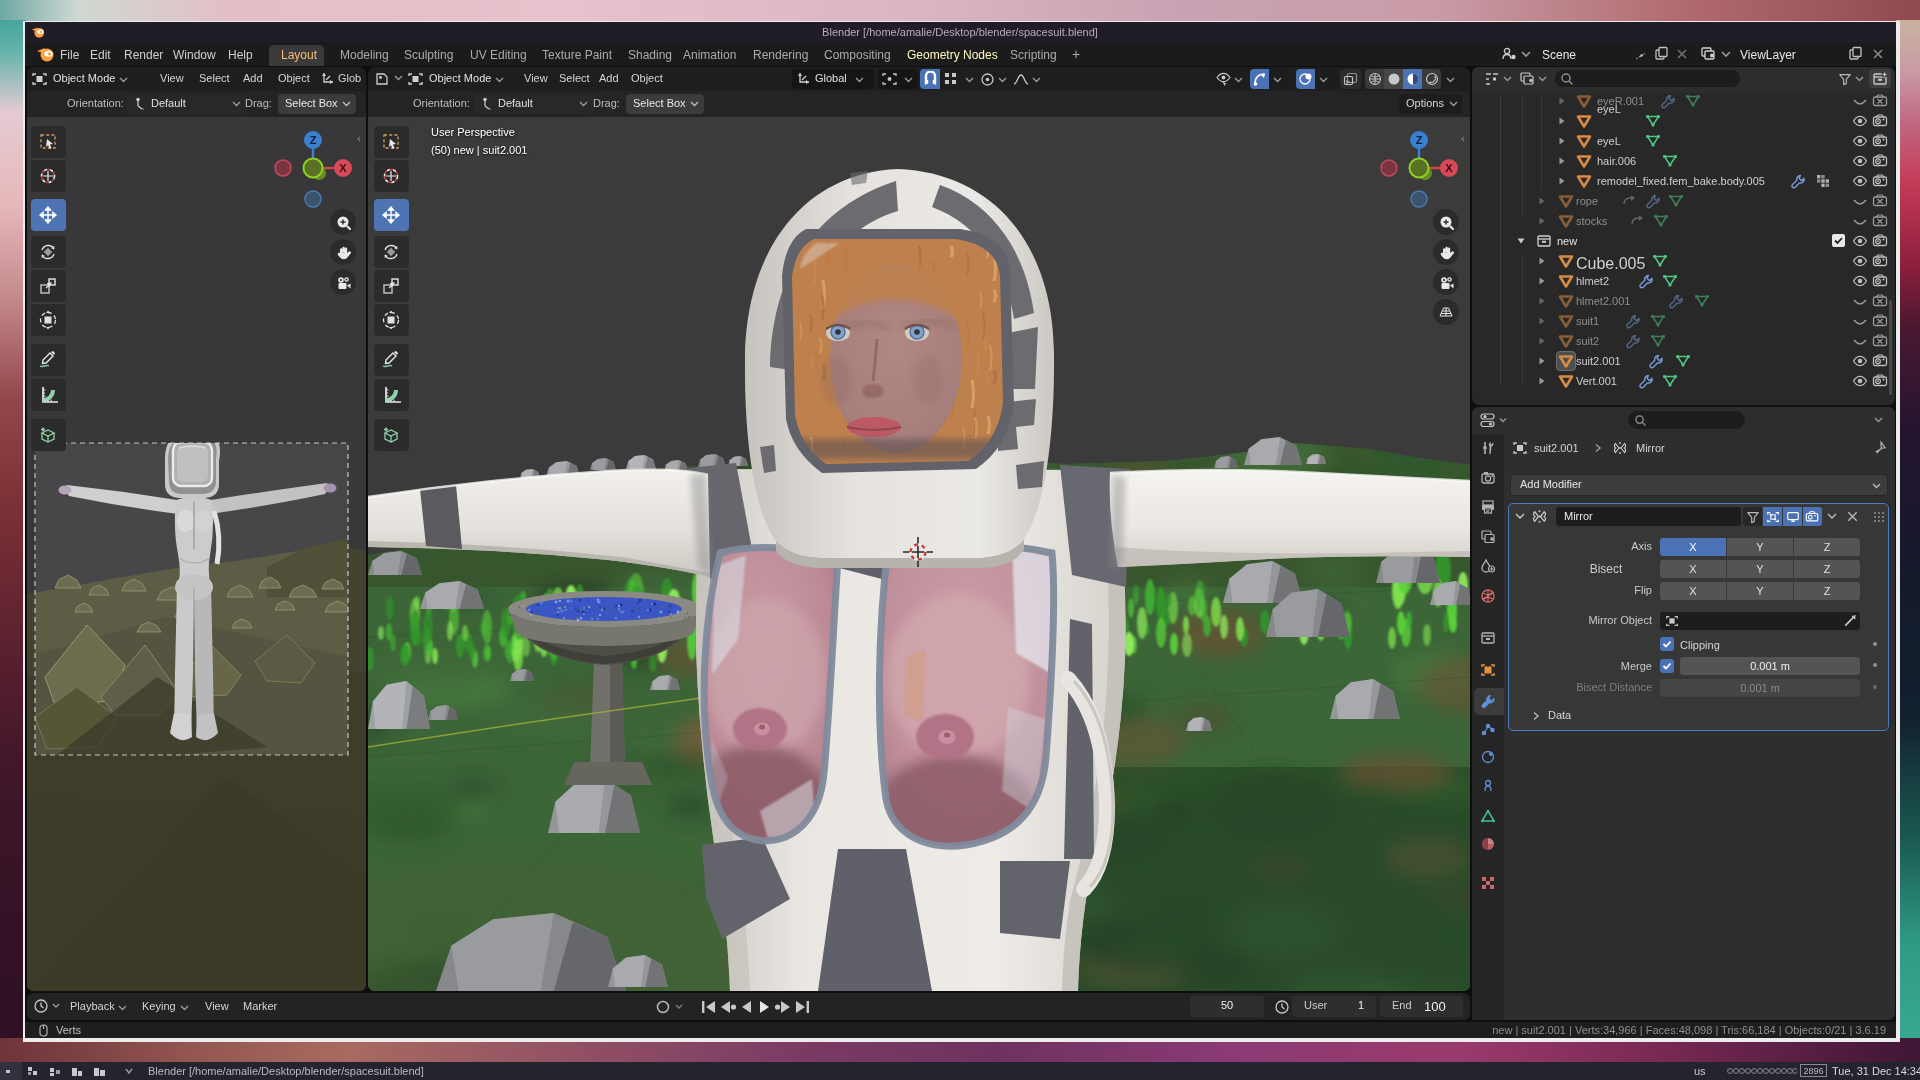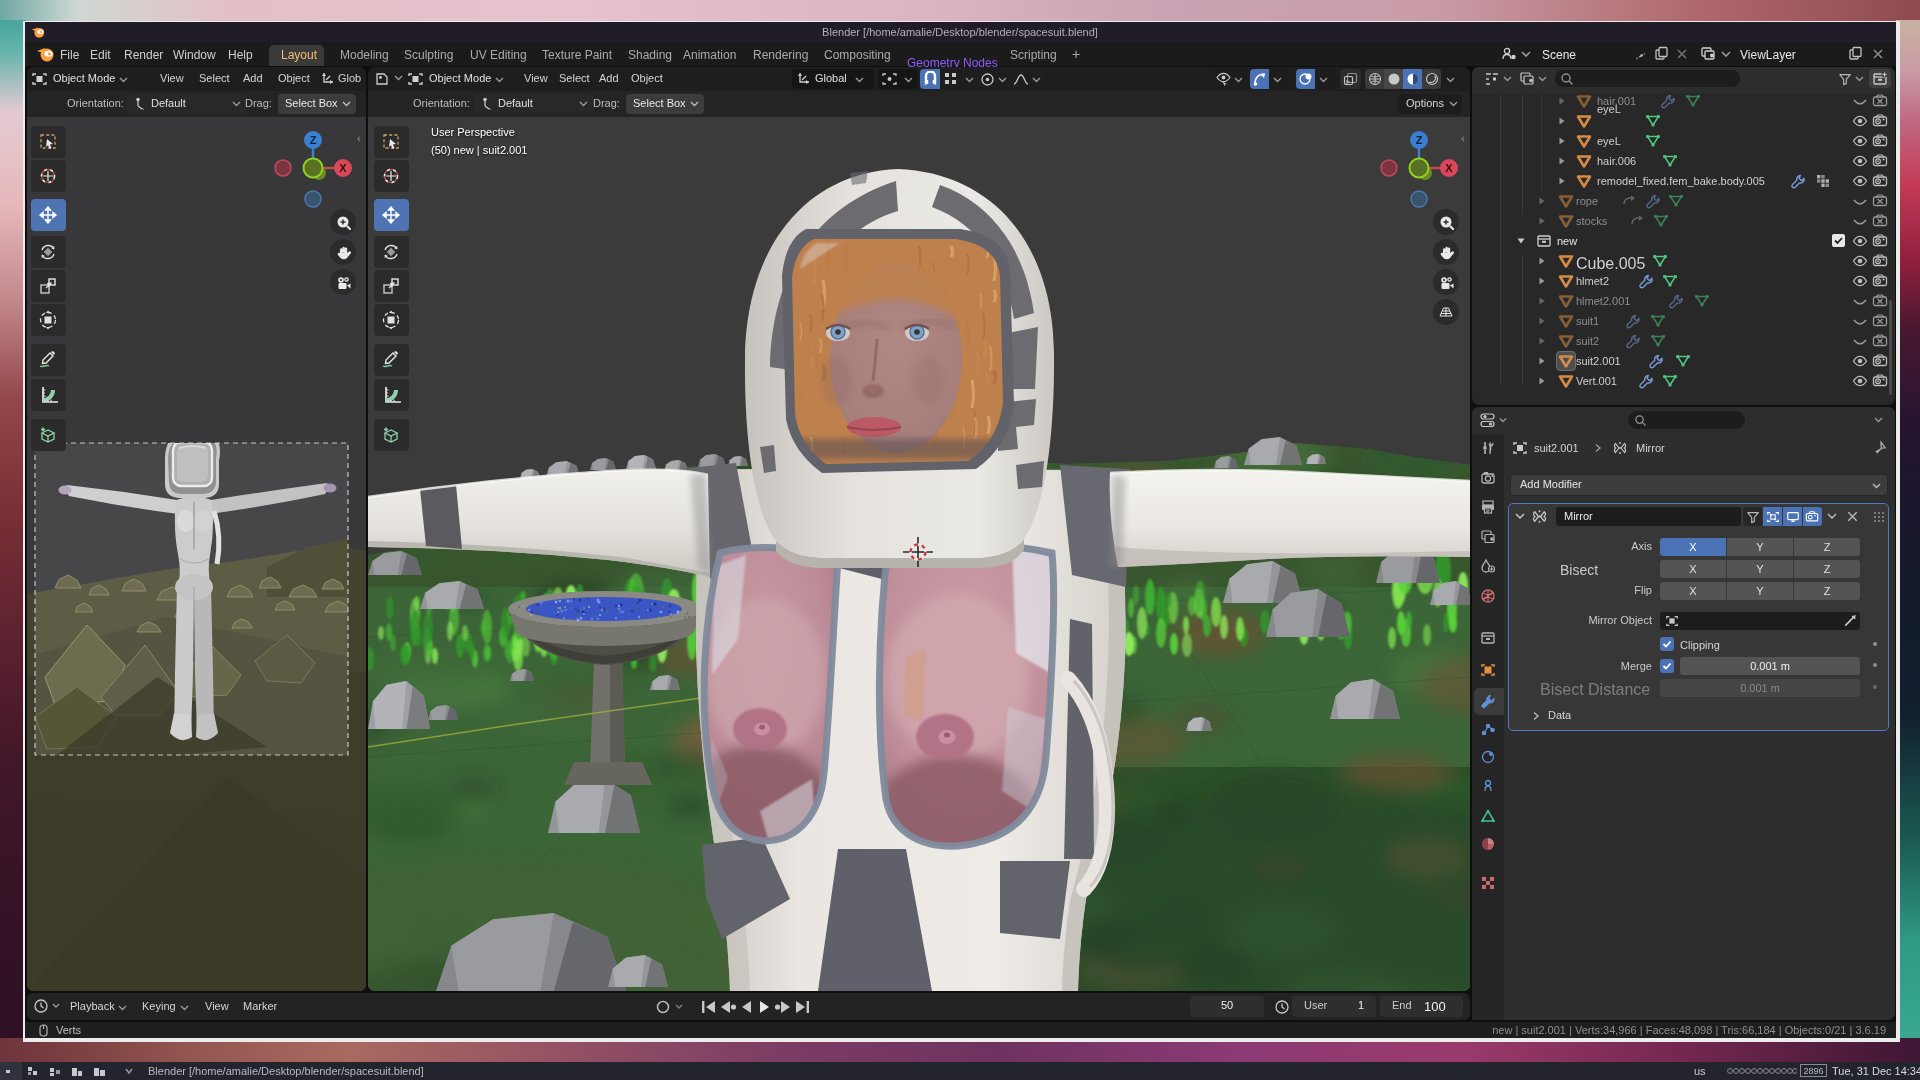--- a/index.html
+++ b/index.html
@@ -45,21 +45,21 @@
 <div class="abs" style="left:269px;top:45px;width:55px;height:21px;background:#3a3a3a;border-radius:5px 5px 0 0"></div>
 <div class="txt" style="left:281px;top:48px;color:#fdba74">Layout</div>
 <div class="txt" style="left:340px;top:48px;color:#ababab">Modeling</div>
 <div class="txt" style="left:404px;top:48px;color:#ababab">Sculpting</div>
 <div class="txt" style="left:470px;top:48px;color:#ababab">UV Editing</div>
 <div class="txt" style="left:542px;top:48px;color:#ababab">Texture Paint</div>
 <div class="txt" style="left:628px;top:48px;color:#ababab">Shading</div>
 <div class="txt" style="left:683px;top:48px;color:#ababab">Animation</div>
 <div class="txt" style="left:753px;top:48px;color:#ababab">Rendering</div>
 <div class="txt" style="left:824px;top:48px;color:#ababab">Compositing</div>
-<div class="txt" style="left:907px;top:56px;color:#8b5cf6">Geometry Nodes</div>
+<div class="txt" style="left:907px;top:48px;color:#fef9c3">Geometry Nodes</div>
 <div class="txt" style="left:1010px;top:48px;color:#ababab">Scripting</div>
 <div class="txt" style="left:1072px;top:46px;color:#ababab;font-size:14px">+</div>
 
 <svg class="abs" style="left:1500px;top:46px" width="36" height="16" viewBox="0 0 36 16">
     <circle cx="7" cy="5" r="2.6" fill="none" stroke="#cfcfcf" stroke-width="1.3"></circle>
     <path d="M3 13c0-3 2-4.5 4-4.5s4 1.5 4 4.5" fill="none" stroke="#cfcfcf" stroke-width="1.3"></path>
     <circle cx="13.5" cy="11" r="2.2" fill="#cfcfcf"></circle>
     <path d="M22 6l4 4 4-4" stroke="#9a9a9a" stroke-width="1.6" fill="none"></path>
   </svg>
 <div class="txt" style="left:1542px;top:48px;color:#e8e8e8">Scene</div>
@@ -1379,21 +1379,21 @@
 <div class="abs" style="left:1500px;top:95px;width:1px;height:290px;background:#3a3a3a"></div>
 <div class="abs" style="left:1522px;top:95px;width:1px;height:120px;background:#3a3a3a"></div>
 <div class="abs" style="left:1522px;top:255px;width:1px;height:130px;background:#3a3a3a"></div>
 <div class="abs" style="left:1541px;top:95px;width:1px;height:96px;background:#3a3a3a;opacity:.8"></div>
 <svg class="abs" style="left:1558px;top:96px;opacity:0.55" width="8" height="10" viewBox="0 0 8 10">
     <use href="#i-arr" width="8" height="10"></use>
   </svg>
 <svg class="abs" style="left:1576px;top:93px;opacity:0.55" width="16" height="16" viewBox="0 0 16 16">
     <use href="#i-tri" width="16" height="16"></use>
   </svg>
-<div class="txt" style="left:1597px;top:95px;font-size:11px;color:#8f8f8f">hair.001</div>
+<div class="txt" style="left:1597px;top:95px;font-size:11px;color:#8f8f8f">eyeR.001</div>
 <svg class="abs" style="left:1660px;top:93px;opacity:0.55" width="16" height="16" viewBox="0 0 16 16">
     <use href="#i-wr" width="16" height="16"></use>
   </svg>
 <svg class="abs" style="left:1685px;top:93px;opacity:0.55" width="16" height="16" viewBox="0 0 16 16">
     <use href="#i-trig" width="16" height="16"></use>
   </svg>
 <svg class="abs" style="left:1852px;top:93px" width="16" height="16" viewBox="0 0 16 16">
     <use href="#i-eyec" width="16" height="16"></use>
   </svg>
 <svg class="abs" style="left:1872px;top:93px" width="16" height="16" viewBox="0 0 16 16">
@@ -1822,21 +1822,21 @@
       <circle cx="11" cy="6" r="1.1"></circle>
       <circle cx="3" cy="10" r="1.1"></circle>
       <circle cx="7" cy="10" r="1.1"></circle>
       <circle cx="11" cy="10" r="1.1"></circle>
     </g>
   </svg>
 <div class="txt" style="left:1560px;top:540px;width:92px;text-align:right;font-size:11px;color:#cacaca">Axis</div>
 <div class="abs" style="left:1660px;top:538px;width:66px;height:18px;background:#4a72b5;border-radius:3px 0 0 3px;color:#fff;font-size:11px;text-align:center;line-height:18px">X</div>
 <div class="abs" style="left:1727px;top:538px;width:66px;height:18px;background:#545454;color:#e0e0e0;font-size:11px;text-align:center;line-height:18px">Y</div>
 <div class="abs" style="left:1794px;top:538px;width:66px;height:18px;background:#545454;border-radius:0 3px 3px 0;color:#e0e0e0;font-size:11px;text-align:center;line-height:18px">Z</div>
-<div class="txt" style="left:1560px;top:562px;width:92px;text-align:left;font-size:14px;color:#cacaca">Bisect</div>
+<div class="txt" style="left:1560px;top:562px;width:92px;text-align:center;font-size:12px;color:#cacaca">Bisect</div>
 <div class="abs" style="left:1660px;top:560px;width:66px;height:18px;background:#545454;border-radius:3px 0 0 3px;color:#e0e0e0;font-size:11px;text-align:center;line-height:18px">X</div>
 <div class="abs" style="left:1727px;top:560px;width:66px;height:18px;background:#545454;color:#e0e0e0;font-size:11px;text-align:center;line-height:18px">Y</div>
 <div class="abs" style="left:1794px;top:560px;width:66px;height:18px;background:#545454;border-radius:0 3px 3px 0;color:#e0e0e0;font-size:11px;text-align:center;line-height:18px">Z</div>
 <div class="txt" style="left:1560px;top:584px;width:92px;text-align:right;font-size:11px;color:#cacaca">Flip</div>
 <div class="abs" style="left:1660px;top:582px;width:66px;height:18px;background:#545454;border-radius:3px 0 0 3px;color:#e0e0e0;font-size:11px;text-align:center;line-height:18px">X</div>
 <div class="abs" style="left:1727px;top:582px;width:66px;height:18px;background:#545454;color:#e0e0e0;font-size:11px;text-align:center;line-height:18px">Y</div>
 <div class="abs" style="left:1794px;top:582px;width:66px;height:18px;background:#545454;border-radius:0 3px 3px 0;color:#e0e0e0;font-size:11px;text-align:center;line-height:18px">Z</div>
 <div class="txt" style="left:1560px;top:614px;width:92px;text-align:right;font-size:11px;color:#cacaca">Mirror Object</div>
 <div class="abs" style="left:1660px;top:612px;width:200px;height:18px;background:#1d1d1d;border-radius:3px"></div>
 <svg class="abs" style="left:1665px;top:614px" width="14" height="14" viewBox="0 0 16 16">
@@ -1852,21 +1852,21 @@
   </svg>
 <div class="txt" style="left:1680px;top:639px;font-size:11px;color:#d5d5d5">Clipping</div>
 <div class="abs" style="left:1873px;top:642px;width:4px;height:4px;background:#909090;border-radius:50%"></div>
 <div class="txt" style="left:1560px;top:660px;width:92px;text-align:right;font-size:11px;color:#cacaca">Merge</div>
 <div class="abs" style="left:1660px;top:659px;width:14px;height:14px;background:#4a72b5;border-radius:3px"></div>
 <svg class="abs" style="left:1661px;top:660px" width="12" height="12" viewBox="0 0 12 12">
     <path d="M2.5 6l2.5 2.5L9.5 3.5" stroke="#fff" stroke-width="1.8" fill="none"></path>
   </svg>
 <div class="abs" style="left:1680px;top:657px;width:180px;height:18px;background:#545454;border-radius:3px;color:#f0f0f0;font-size:11px;text-align:center;line-height:18px">0.001 m</div>
 <div class="abs" style="left:1873px;top:663px;width:4px;height:4px;background:#909090;border-radius:50%"></div>
-<div class="txt" style="left:1540px;top:681px;width:112px;text-align:left;font-size:16px;color:#7e7e7e">Bisect Distance</div>
+<div class="txt" style="left:1540px;top:681px;width:112px;text-align:right;font-size:11px;color:#7e7e7e">Bisect Distance</div>
 <div class="abs" style="left:1660px;top:679px;width:200px;height:18px;background:#454545;border-radius:3px;color:#8a8a8a;font-size:11px;text-align:center;line-height:18px">0.001 m</div>
 <div class="abs" style="left:1873px;top:685px;width:4px;height:4px;background:#6a6a6a;border-radius:50%"></div>
 <svg class="abs" style="left:1532px;top:711px" width="8" height="10" viewBox="0 0 8 10">
     <path d="M2 1.5L6 5 2 8.5" stroke="#b8b8b8" stroke-width="1.4" fill="none"></path>
   </svg>
 <div class="txt" style="left:1548px;top:709px;font-size:11px;color:#d5d5d5">Data</div>
 
 <svg class="abs" style="left:33px;top:998px" width="30" height="17" viewBox="0 0 30 17">
     <circle cx="8" cy="8" r="6" fill="none" stroke="#c8c8c8" stroke-width="1.3"></circle>
     <path d="M8 4.5V8l2.5 2" stroke="#c8c8c8" stroke-width="1.3" fill="none"></path>

